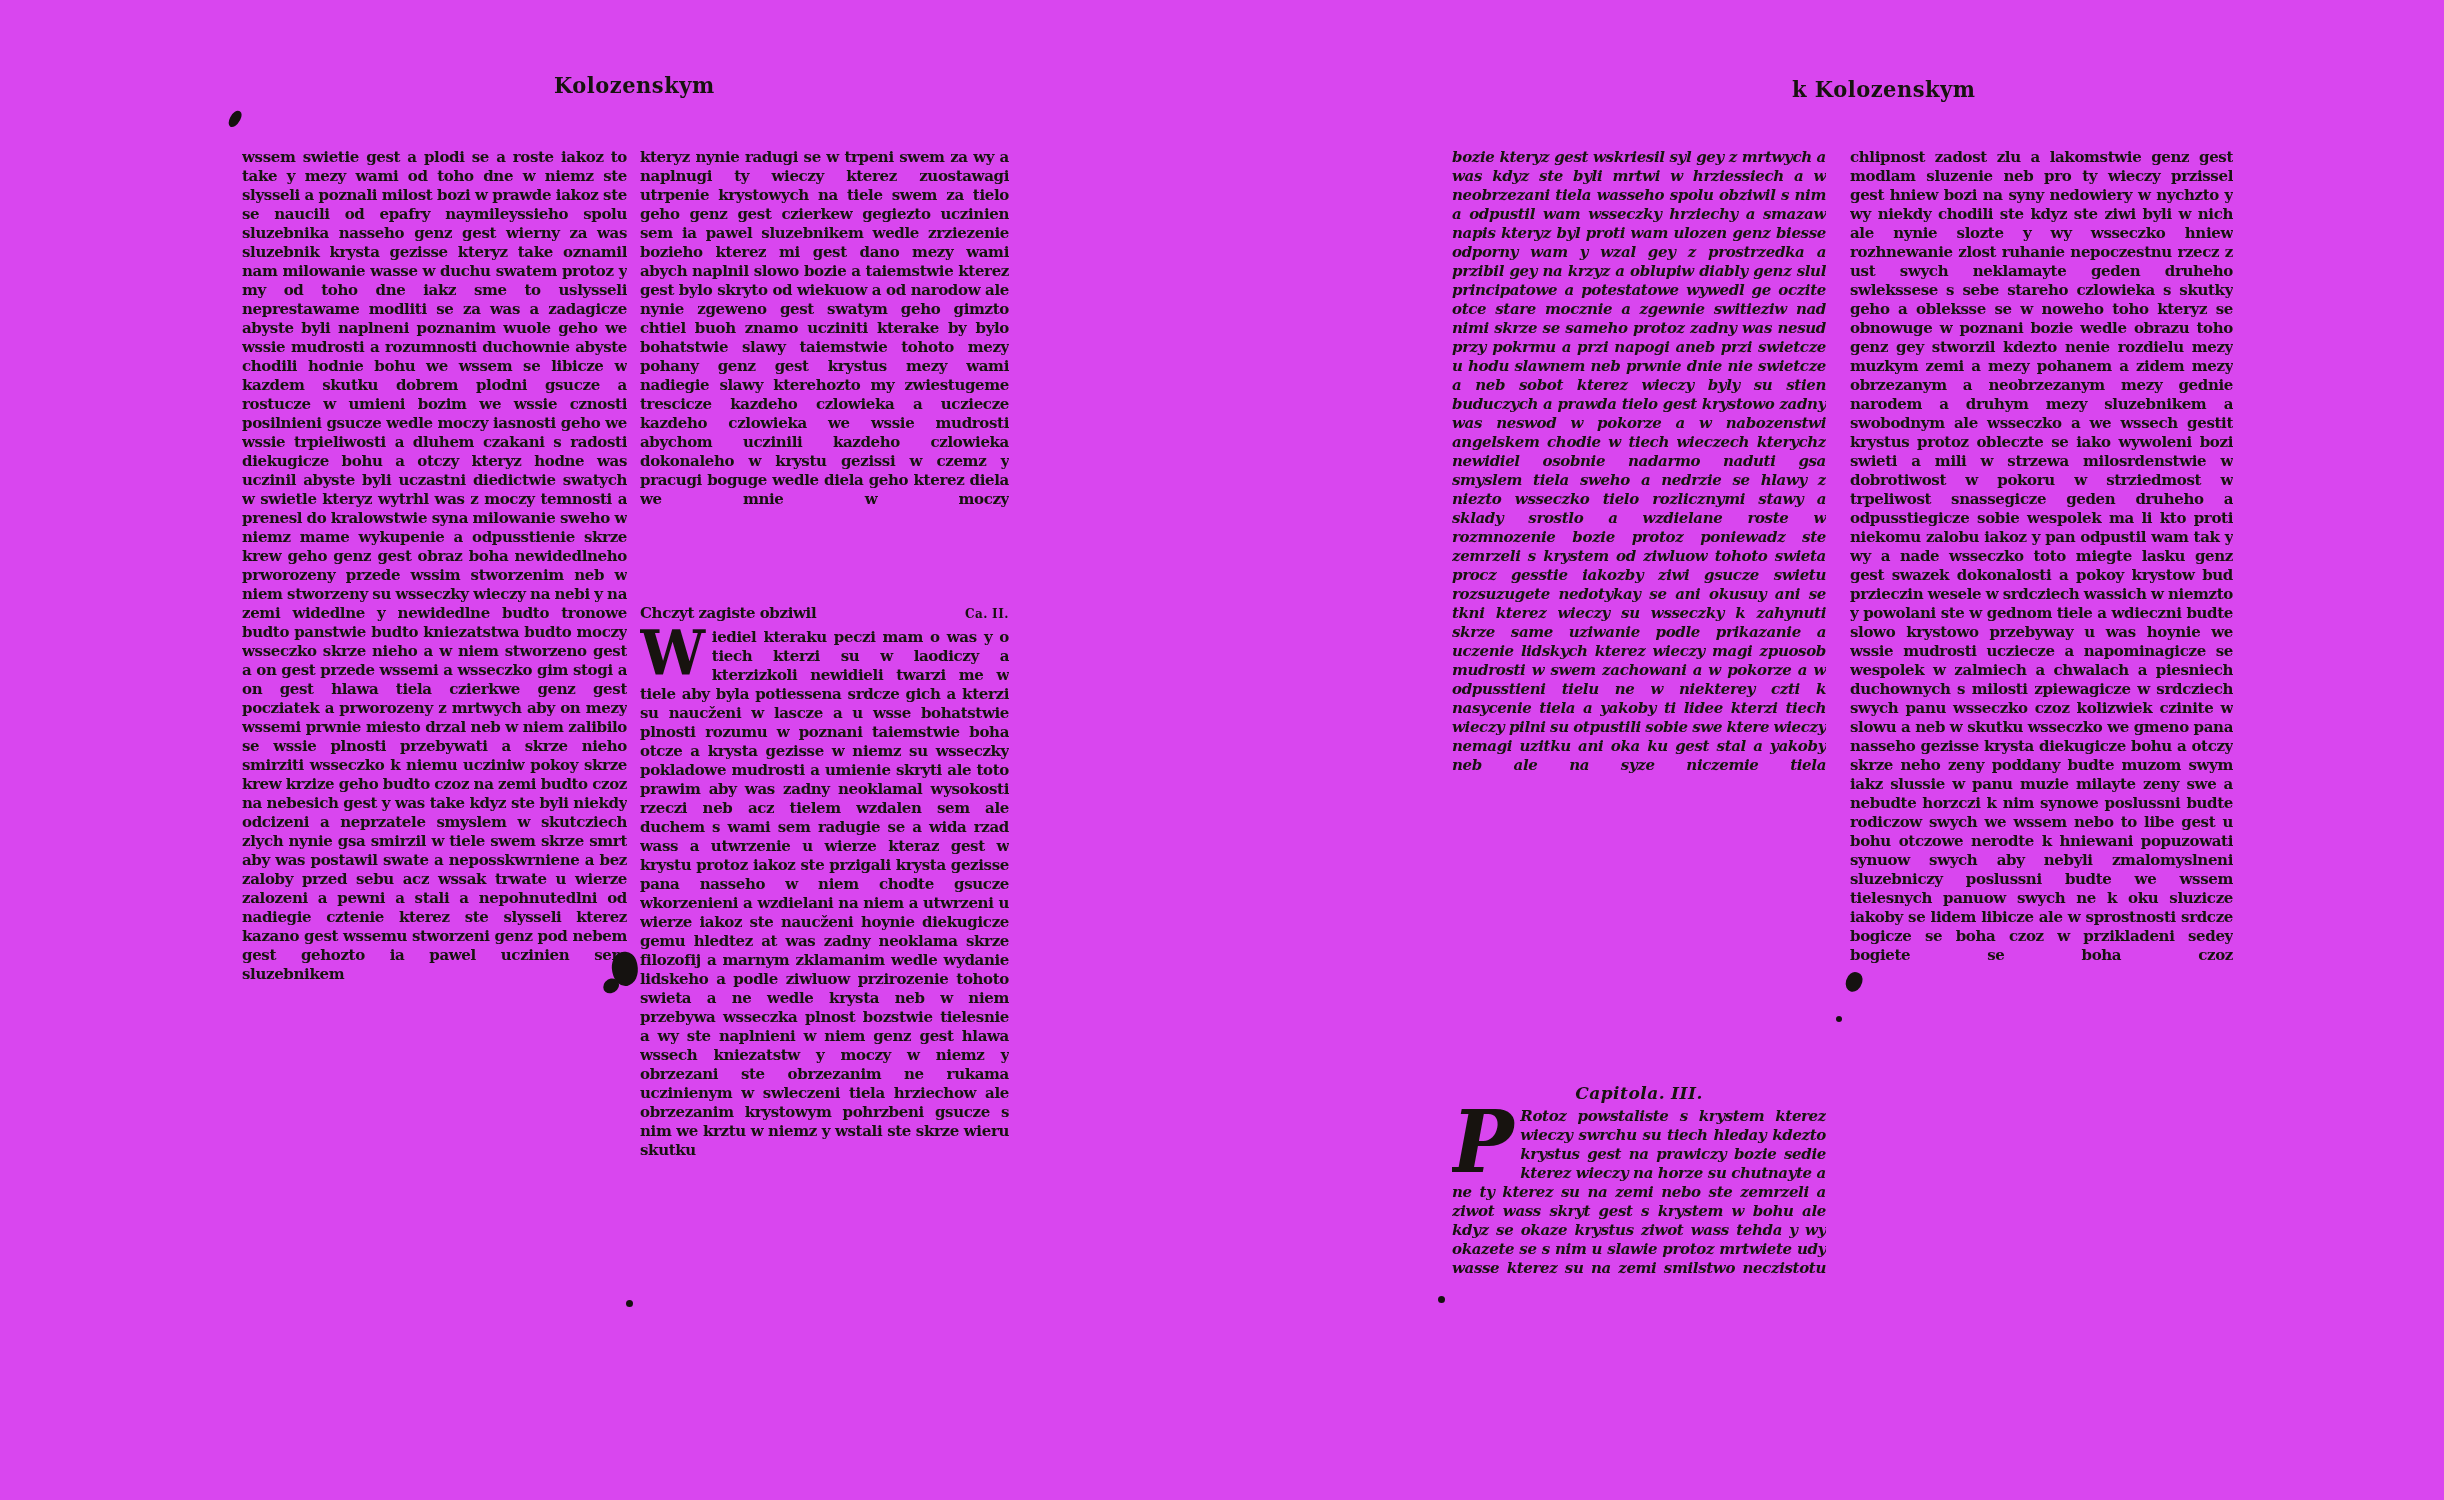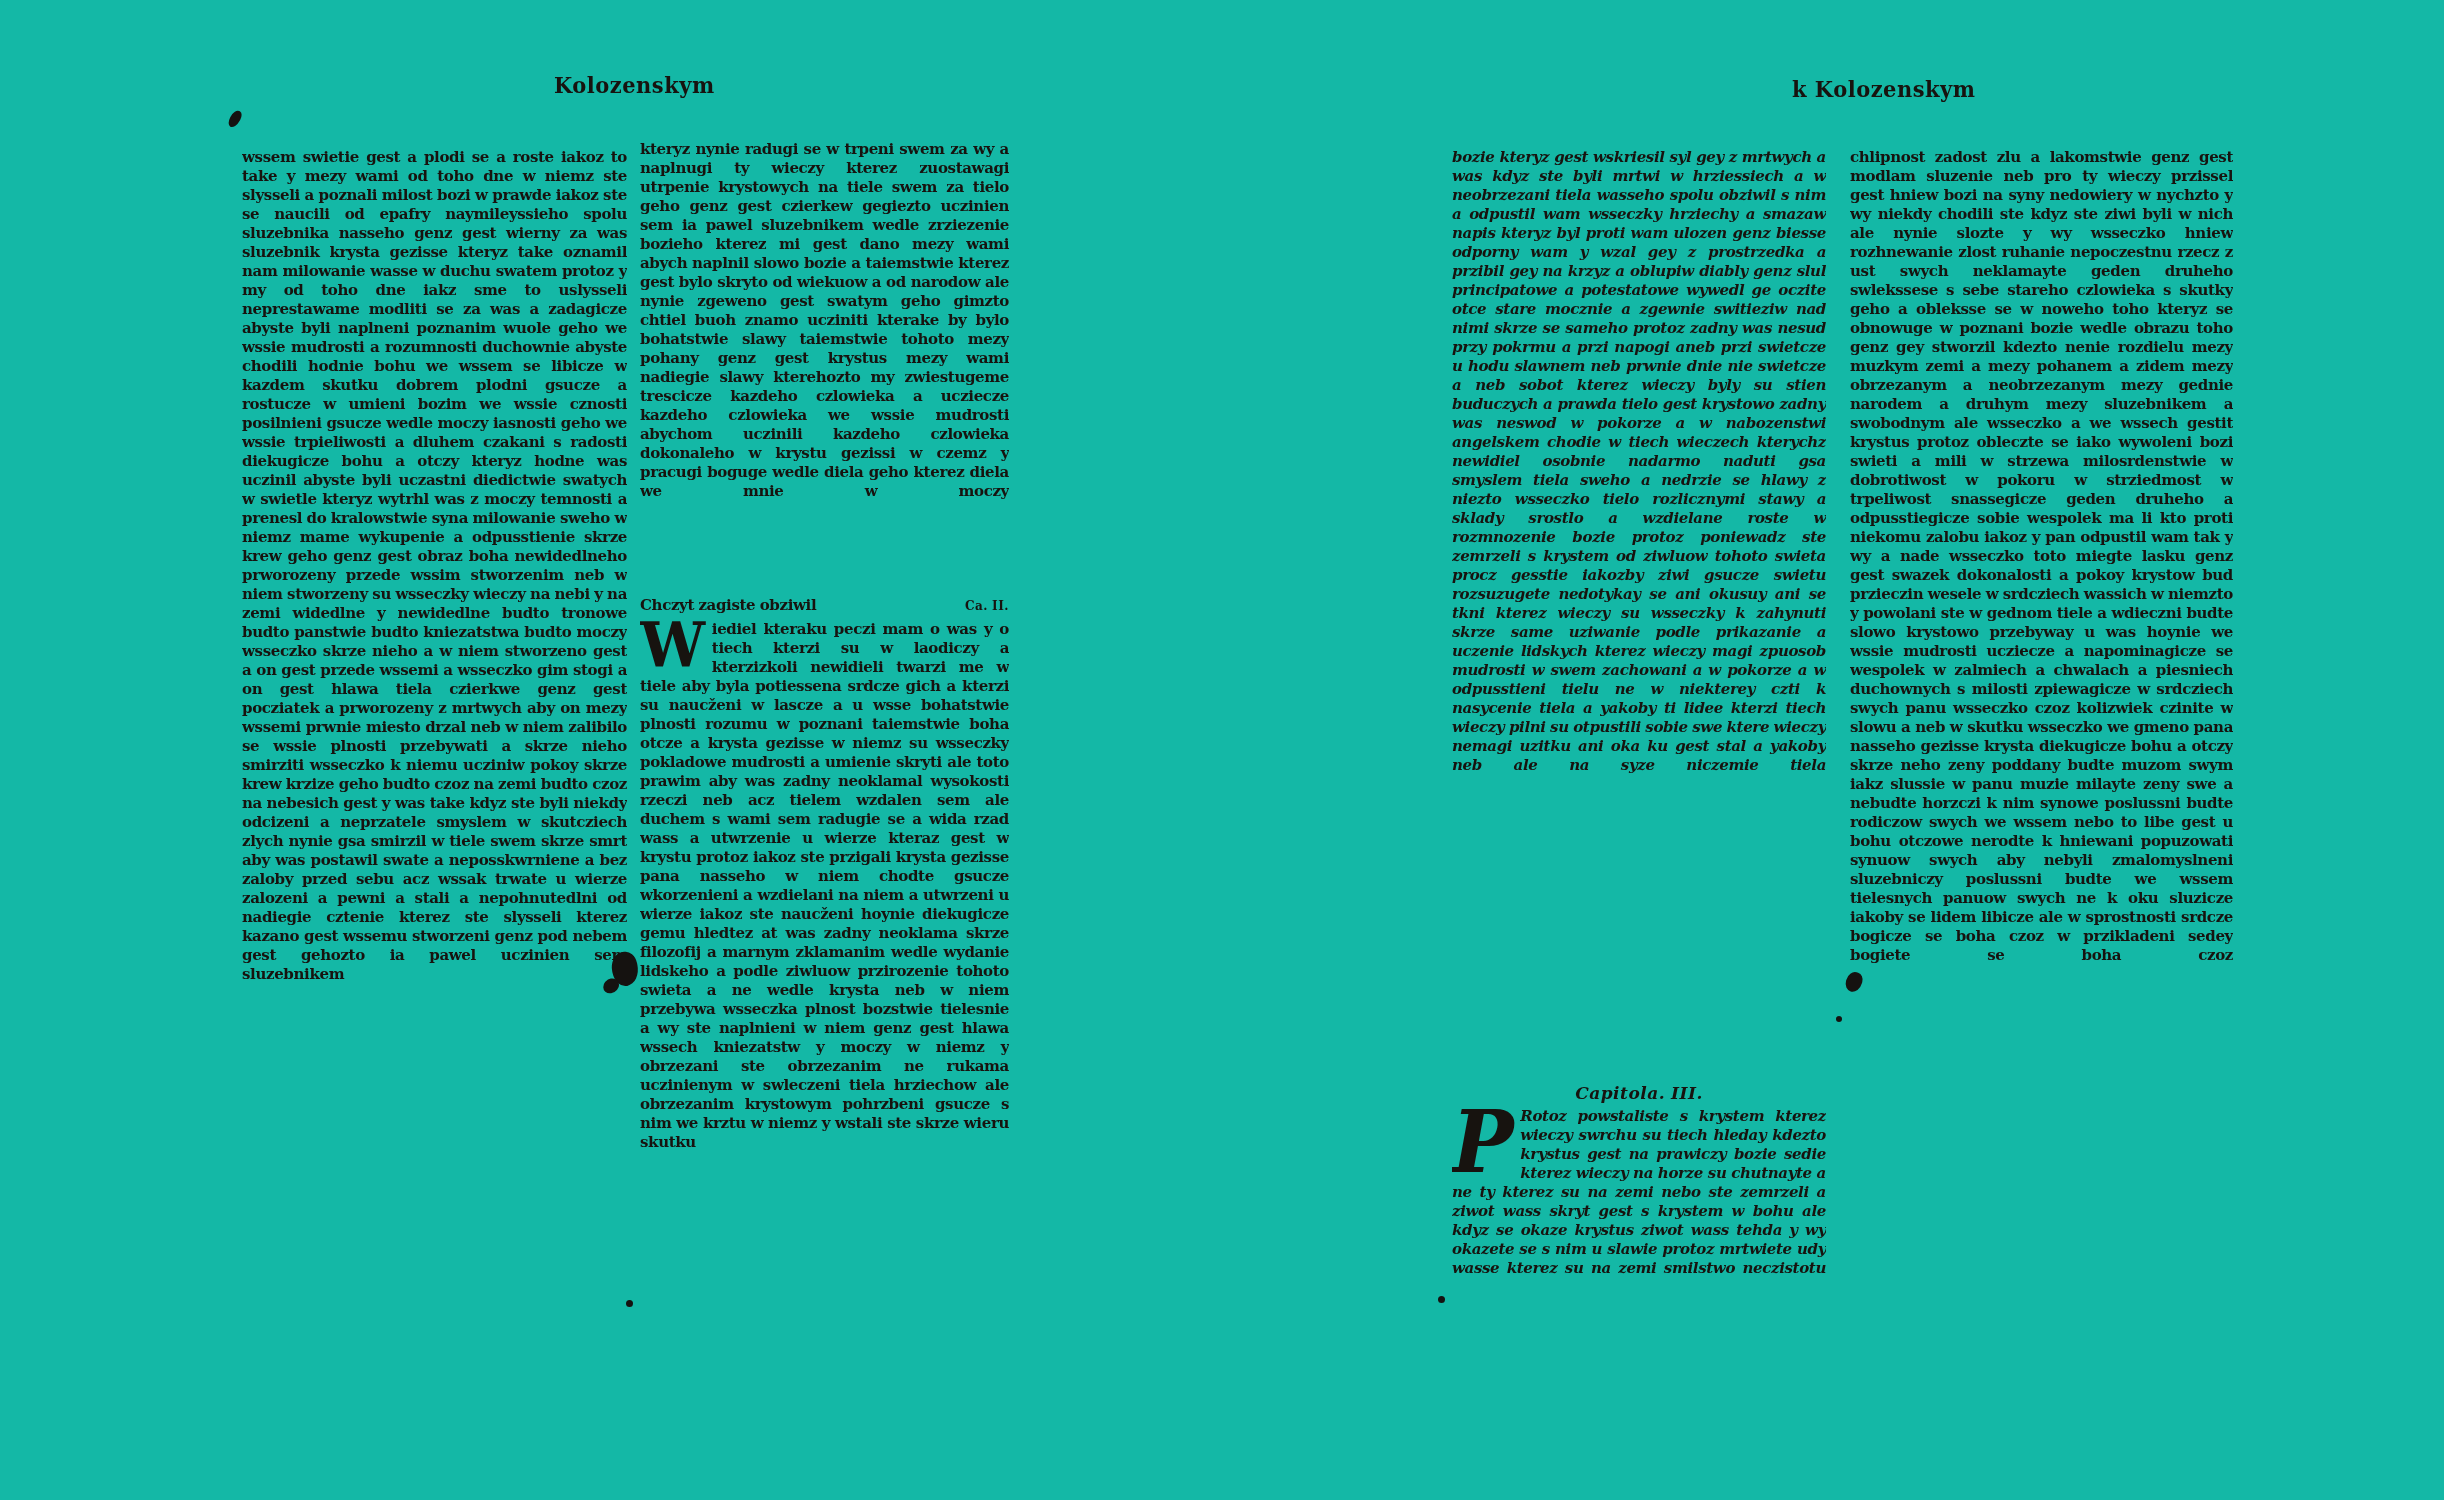--- a/index.html
+++ b/index.html
@@ -1,19 +1,19 @@
 <!DOCTYPE html>
 <html><head>
 <meta charset="utf-8">
 <style>
   html,body{margin:0;padding:0;background:#e8e6e1;}
   #scan{
     position:relative;
     width:2444px;height:1500px;
-    background:#14b8a6;
+    background:#d946ef;
     overflow:hidden;
     font-family:"DejaVu Serif", serif;
     color:#17130f;
   }
   .running-head{
     position:absolute;
     font-size:21px;
     font-weight:bold;
     letter-spacing:0.5px;
     transform:scaleY(1.1);
@@ -83,21 +83,21 @@
 <div id="scan">
 
   <div class="running-head" style="left:554px; top:72px;">Kolozenskym</div>
 
   <div class="running-head" style="left:1792px; top:76px;">k Kolozenskym</div>
 
   <div class="col" style="left:242px; top:148px; width:385px; height:1197px;">
     <div class="part" style="height:1197px;">wssem swietie gest a plodi se a roste iakoz to take y mezy wami od toho dne w niemz ste slysseli a poznali milost bozi w prawde iakoz ste se naucili od epafry naymileyssieho spolu sluzebnika nasseho genz gest wierny za was sluzebnik krysta gezisse kteryz take oznamil nam milowanie wasse w duchu swatem protoz y my od toho dne iakz sme to uslysseli neprestawame modliti se za was a zadagicze abyste byli naplneni poznanim wuole geho we wssie mudrosti a rozumnosti duchownie abyste chodili hodnie bohu we wssem se libicze w kazdem skutku dobrem plodni gsucze a rostucze w umieni bozim we wssie cznosti posilnieni gsucze wedle moczy iasnosti geho we wssie trpieliwosti a dluhem czakani s radosti diekugicze bohu a otczy kteryz hodne was uczinil abyste byli uczastni diedictwie swatych w swietle kteryz wytrhl was z moczy temnosti a prenesl do kralowstwie syna milowanie sweho w niemz mame wykupenie a odpusstienie skrze krew geho genz gest obraz boha newidedlneho prworozeny przede wssim stworzenim neb w niem stworzeny su wsseczky wieczy na nebi y na zemi widedlne y newidedlne budto tronowe budto panstwie budto kniezatstwa budto moczy wsseczko skrze nieho a w niem stworzeno gest a on gest przede wssemi a wsseczko gim stogi a on gest hlawa tiela czierkwe genz gest pocziatek a prworozeny z mrtwych aby on mezy wssemi prwnie miesto drzal neb w niem zalibilo se wssie plnosti przebywati a skrze nieho smirziti wsseczko k niemu ucziniw pokoy skrze krew krzize geho budto czoz na zemi budto czoz na nebesich gest y was take kdyz ste byli niekdy odcizeni a neprzatele smyslem w skutcziech zlych nynie gsa smirzil w tiele swem skrze smrt aby was postawil swate a neposskwrniene a bez zaloby przed sebu acz wssak trwate u wierze zalozeni a pewni a stali a nepohnutedlni od nadiegie cztenie kterez ste slysseli kterez kazano gest wssemu stworzeni genz pod nebem gest gehozto ia pawel uczinien sem sluzebnikem</div>
   </div>
 
-  <div class="col" style="left:640px; top:140px; width:369px; height:1197px;">
+  <div class="col" style="left:640px; top:148px; width:369px; height:1197px;">
     <div class="part" style="height:456px;">kteryz nynie radugi se w trpeni swem za wy a naplnugi ty wieczy kterez zuostawagi utrpenie krystowych na tiele swem za tielo geho genz gest czierkew gegiezto uczinien sem ia pawel sluzebnikem wedle zrziezenie bozieho kterez mi gest dano mezy wami abych naplnil slowo bozie a taiemstwie kterez gest bylo skryto od wiekuow a od narodow ale nynie zgeweno gest swatym geho gimzto chtiel buoh znamo ucziniti kterake by bylo bohatstwie slawy taiemstwie tohoto mezy pohany genz gest krystus mezy wami nadiegie slawy kterehozto my zwiestugeme trescicze kazdeho czlowieka a ucziecze kazdeho czlowieka we wssie mudrosti abychom uczinili kazdeho czlowieka dokonaleho w krystu gezissi w czemz y pracugi boguge wedle diela geho kterez diela we mnie w moczy</div>
     <div class="heading-line" style="height:24px;">
       <span>Chczyt zagiste obziwil</span>
       <span class="marker">Ca. II.</span>
     </div>
     <div class="part" style="height:717px;">
       <span class="dropcap size-3">W</span><span>iediel kteraku peczi mam o was y o tiech kterzi su w laodiczy a kterzizkoli newidieli twarzi me w tiele aby byla potiessena srdcze gich a kterzi su naucženi w lascze a u wsse bohatstwie plnosti rozumu w poznani taiemstwie boha otcze a krysta gezisse w niemz su wsseczky pokladowe mudrosti a umienie skryti ale toto prawim aby was zadny neoklamal wysokosti rzeczi neb acz tielem wzdalen sem ale duchem s wami sem radugie se a wida rzad wass a utwrzenie u wierze kteraz gest w krystu protoz iakoz ste przigali krysta gezisse pana nasseho w niem chodte gsucze wkorzenieni a wzdielani na niem a utwrzeni u wierze iakoz ste naucženi hoynie diekugicze gemu hledtez at was zadny neoklama skrze filozofij a marnym zklamanim wedle wydanie lidskeho a podle ziwluow przirozenie tohoto swieta a ne wedle krysta neb w niem przebywa wsseczka plnost bozstwie tielesnie a wy ste naplnieni w niem genz gest hlawa wssech kniezatstw y moczy w niemz y obrzezani ste obrzezanim ne rukama uczinienym w swleczeni tiela hrziechow ale obrzezanim krystowym pohrzbeni gsucze s nim we krztu w niemz y wstali ste skrze wieru skutku</span>
     </div>
   </div>
 

